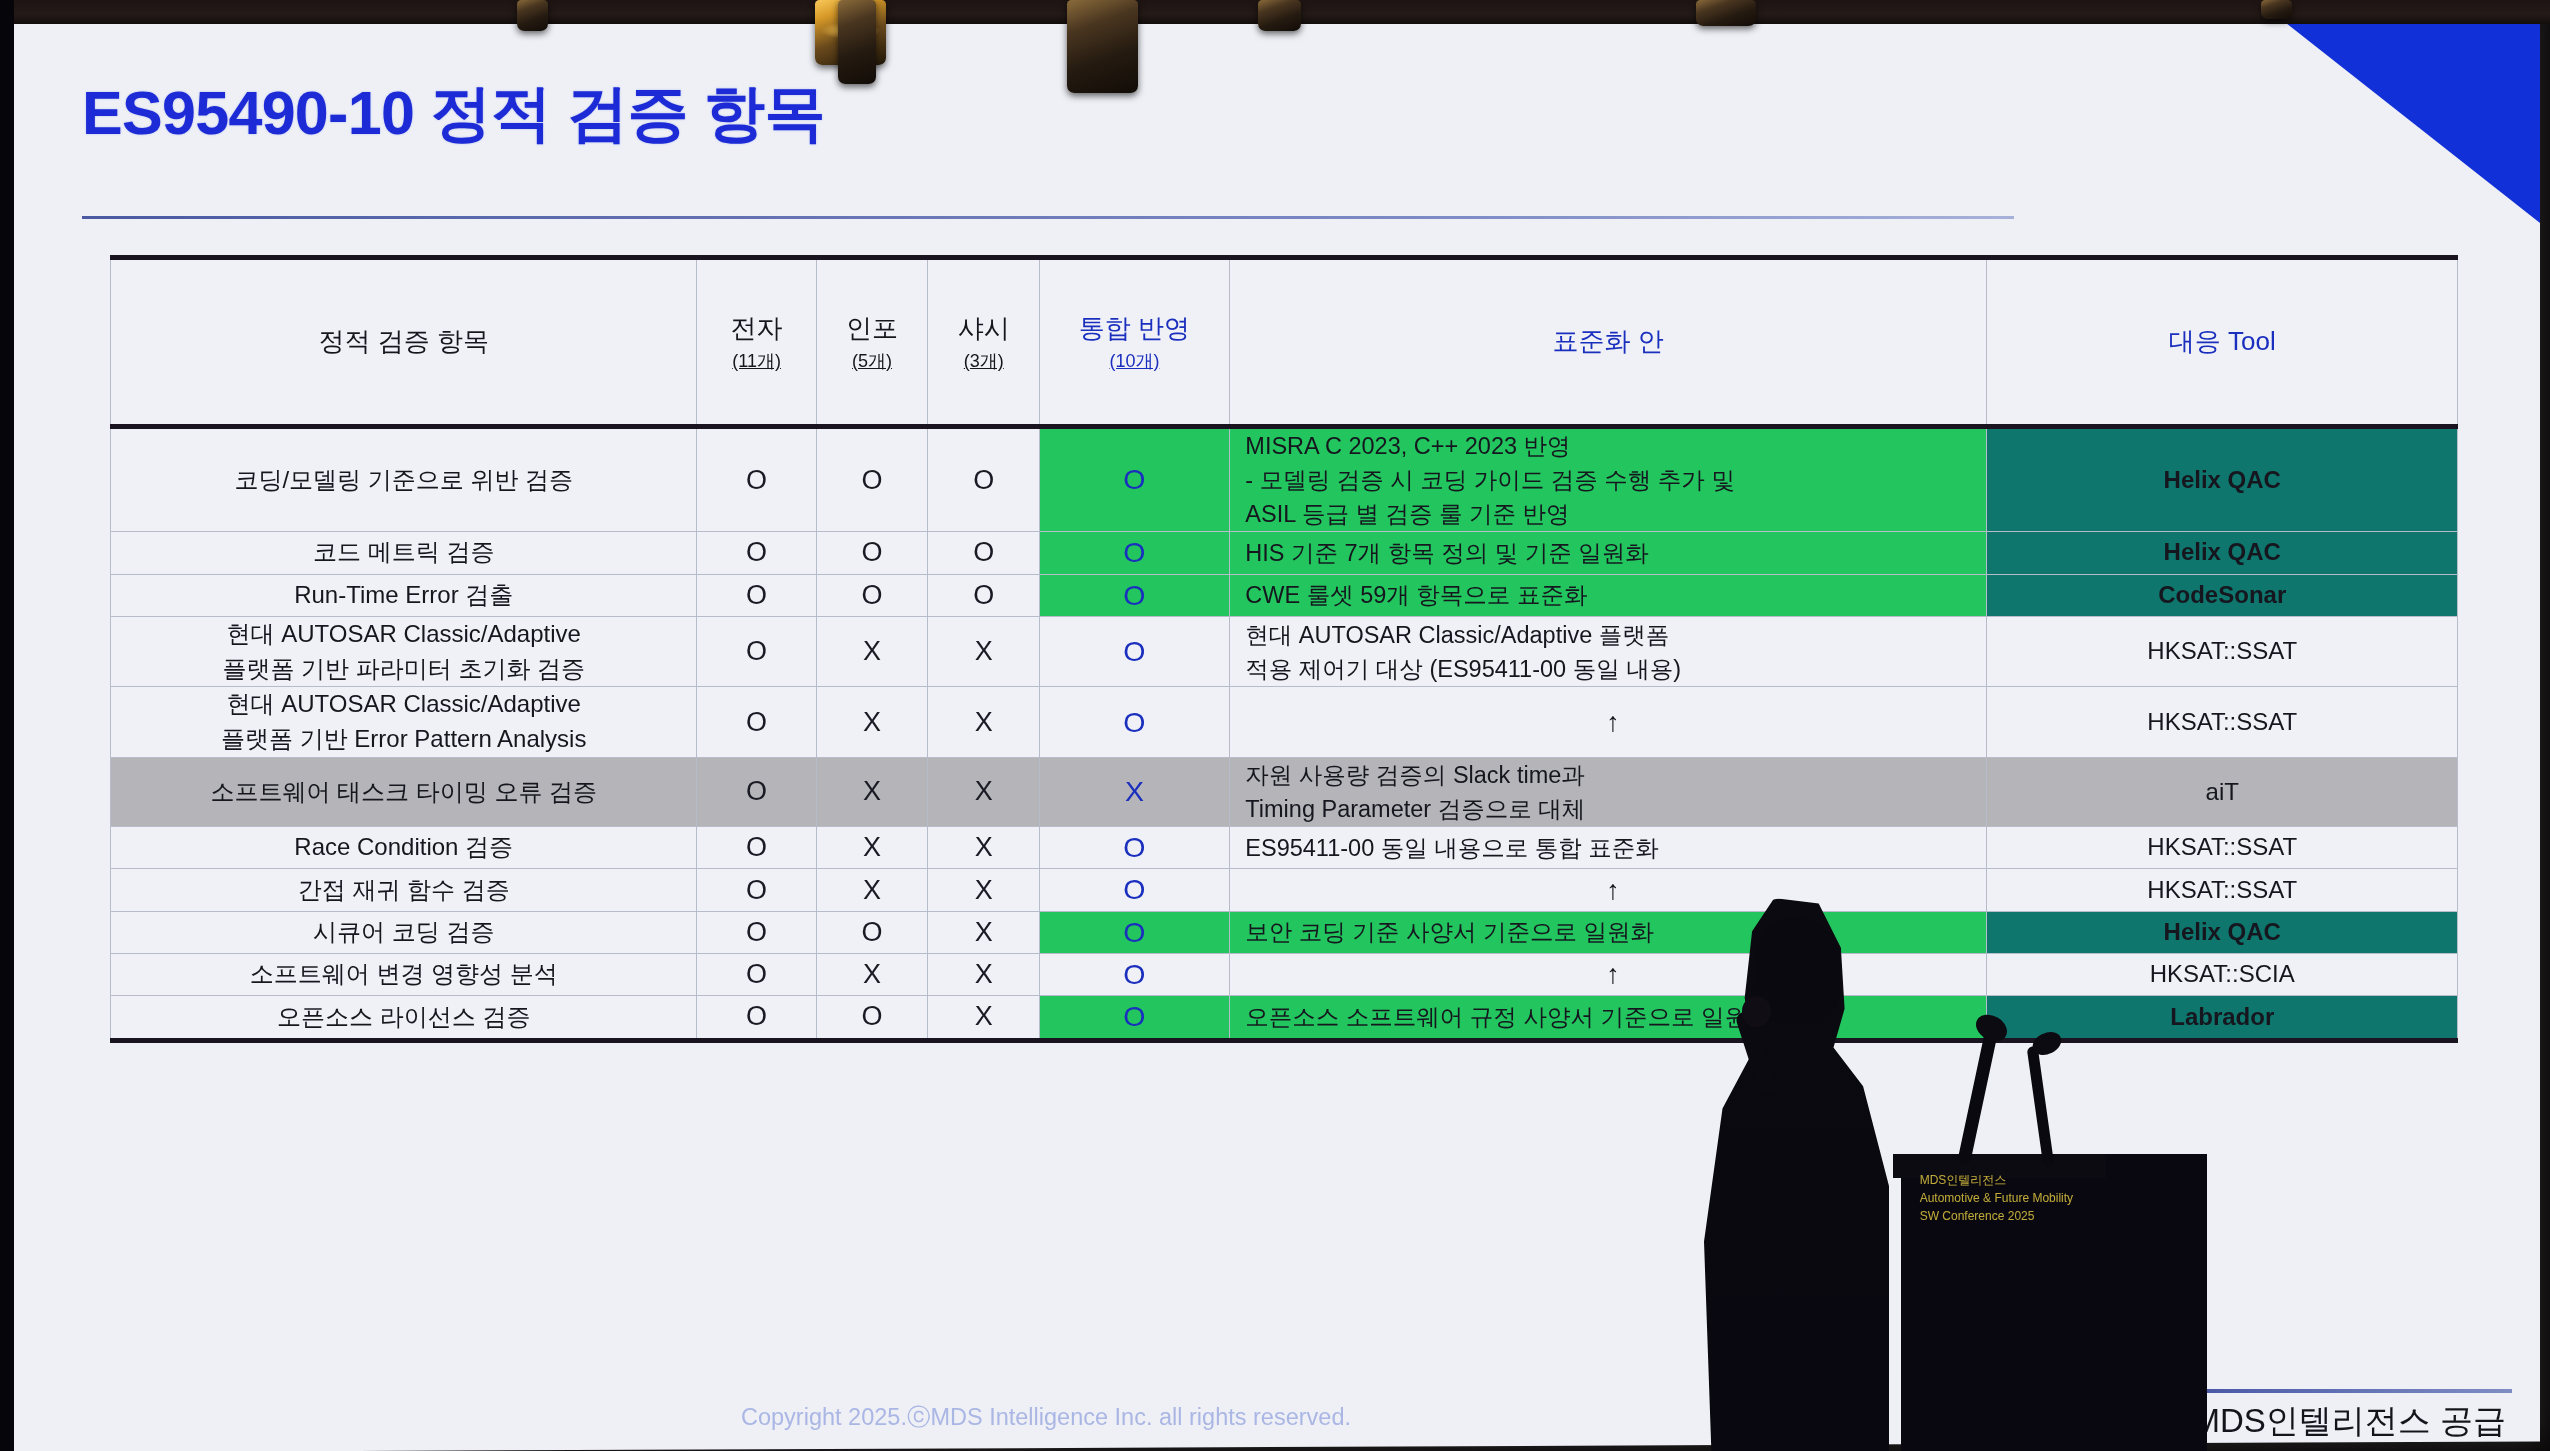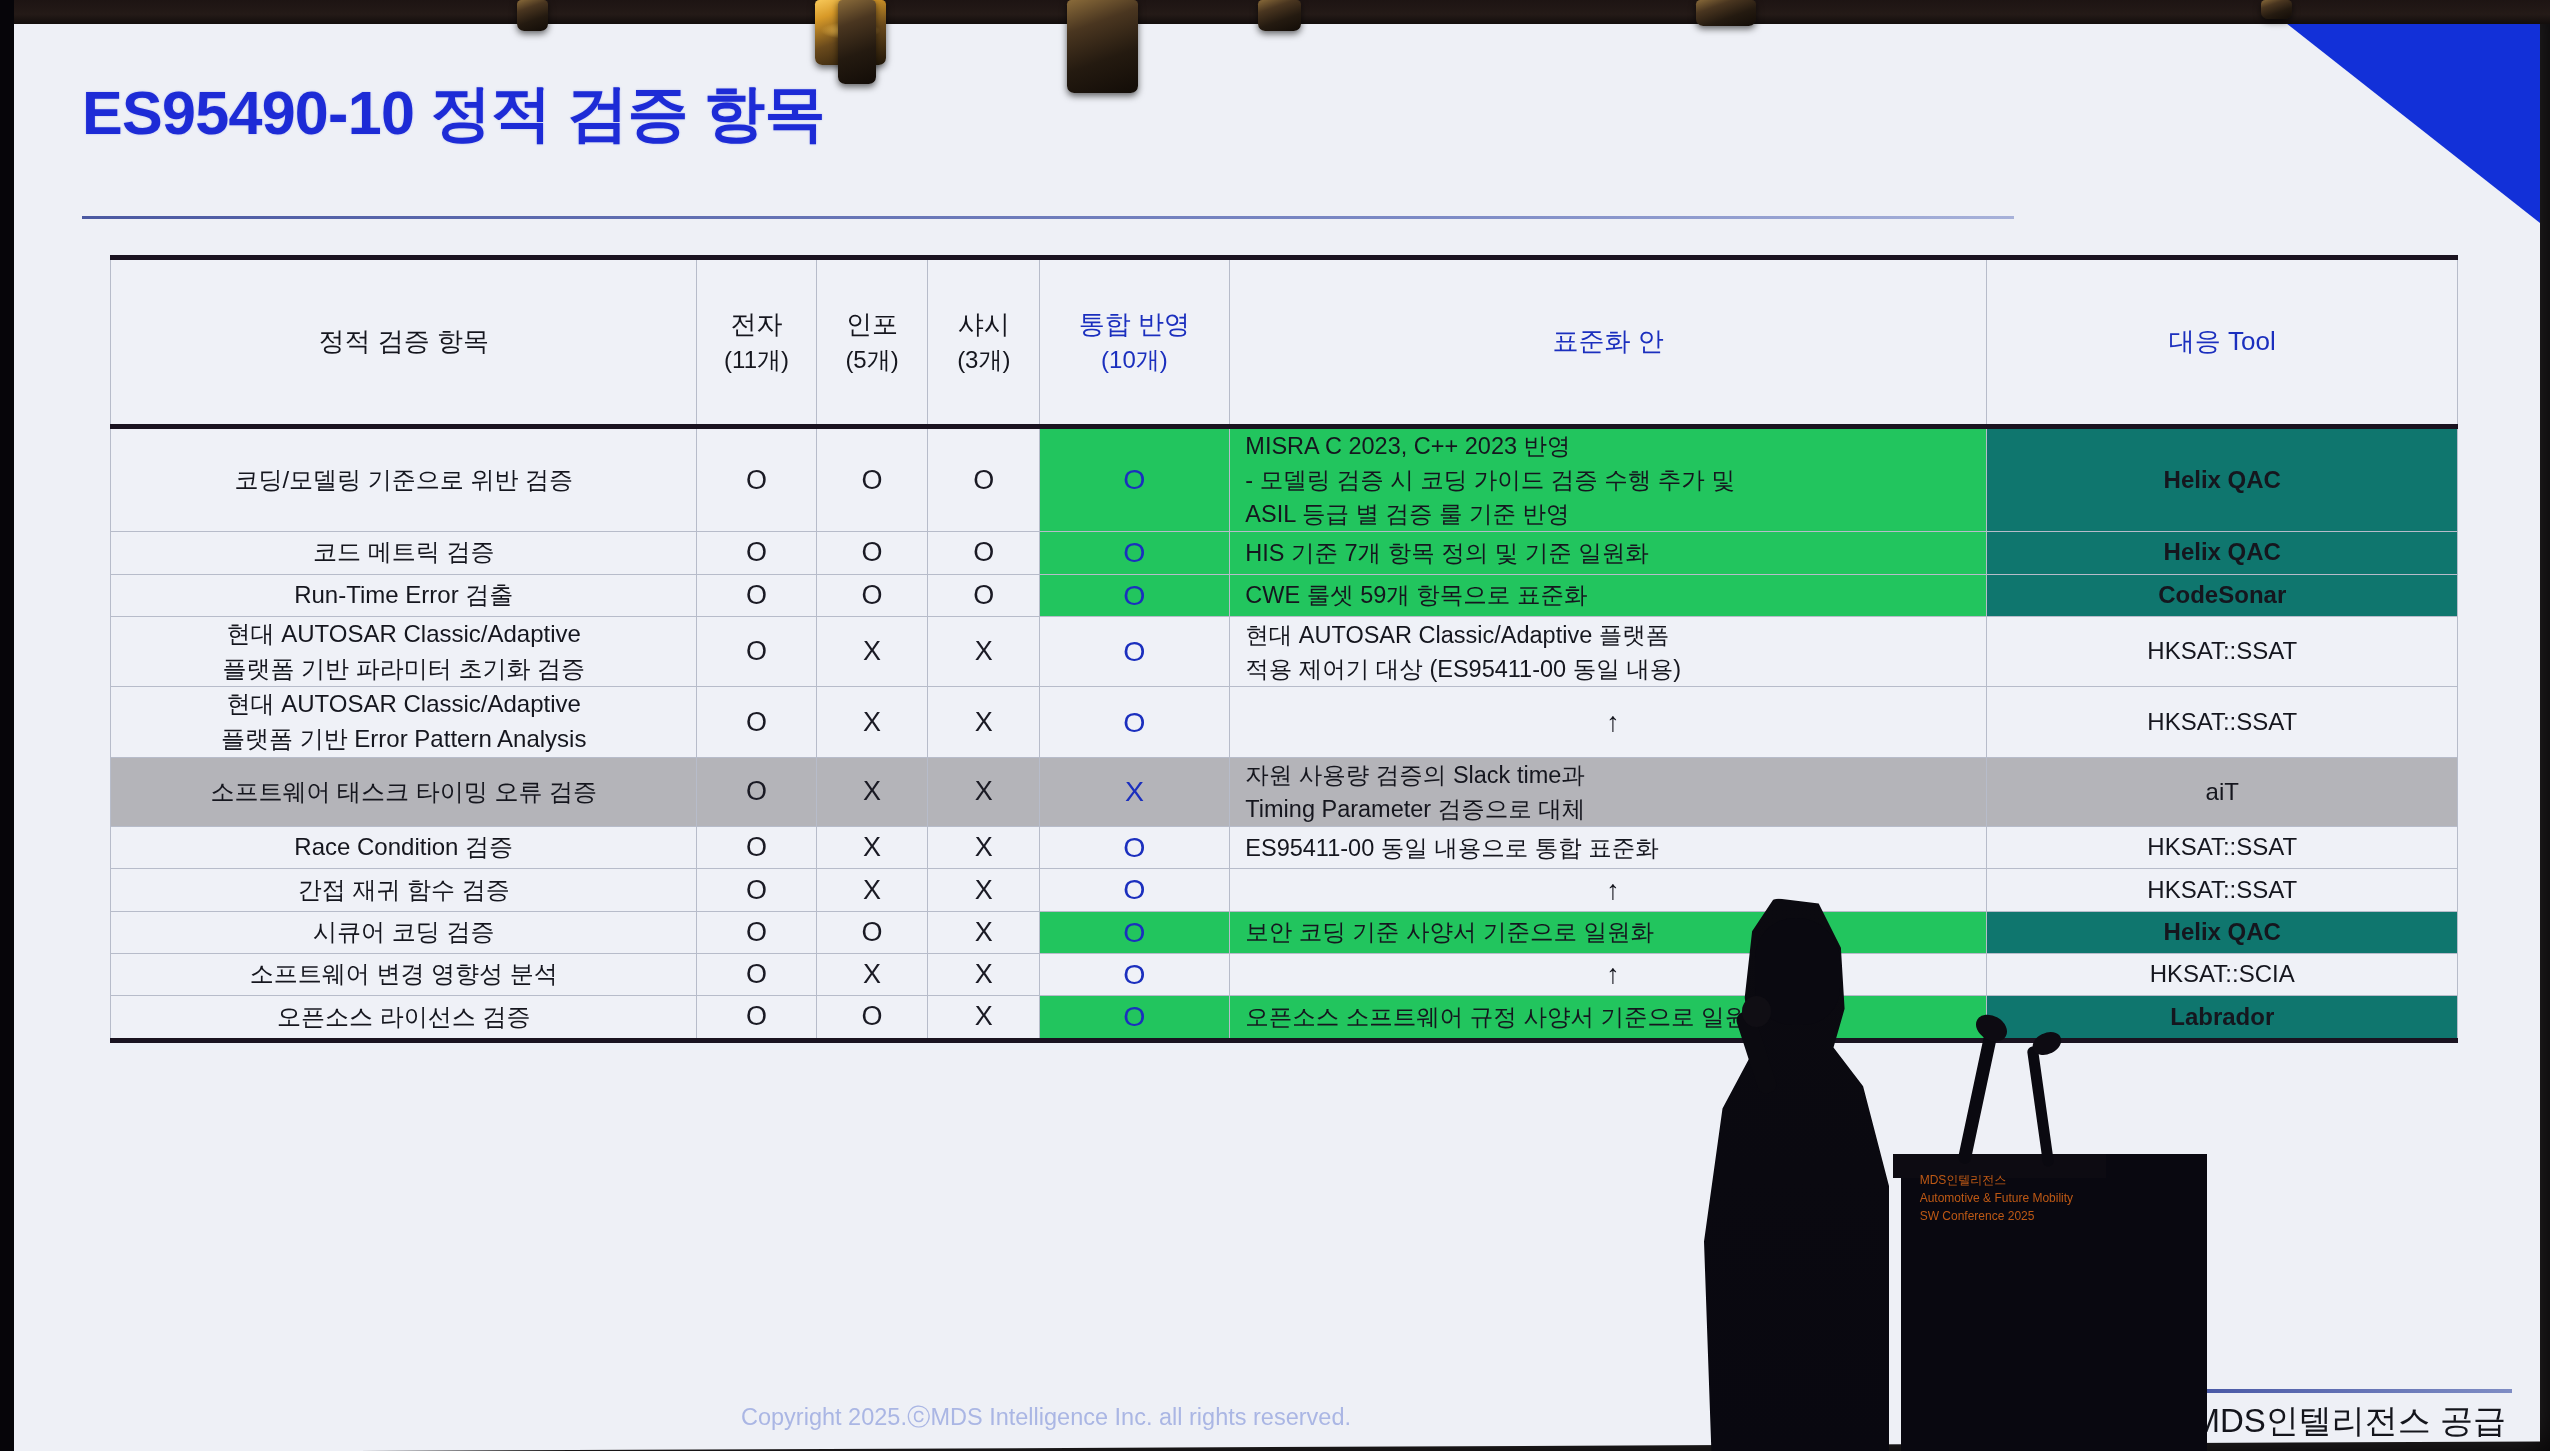--- a/index.html
+++ b/index.html
@@ -41,21 +41,21 @@
   .tbl col.c1{width:112px}
   .tbl col.c2{width:105px}
   .tbl col.c3{width:105px}
   .tbl col.c4{width:178px}
   .tbl col.c5{width:712px}
   .tbl col.c6{width:442px}
 
   .tbl th,.tbl td{border:0.7px solid #b7bcca;padding:0 5.7px;text-align:center;vertical-align:middle;
     color:#15161e;font-size:23.5px;line-height:1.45;}
   .tbl thead th{height:164px;font-weight:normal;font-size:26px;}
-  .tbl thead th .sub{display:block;font-size:24px;}
+  .tbl thead th .sub{display:block;font-size:18px;text-decoration:underline;}
   .tbl thead th.blue{color:#1b2fbe;}
   .tbl thead tr{border-top:5px solid #1a1320;}
   .tbl thead{border-bottom:5px solid #1a1320;}
   .tbl tbody tr:last-child td{border-bottom:5px solid #1a1320;}
 
   td.item{text-align:center;font-size:24px;}
   td.item .l2{display:block;}
   td.mark{font-size:27px;color:#1a1a24;}
   td.mark.bl{color:#1b2fbe;font-size:28.5px;}
   td.std{text-align:left;font-size:23.5px;padding-left:15.7px;}
@@ -81,21 +81,21 @@
     clip-path:polygon(38% 0%,62% 1%,74% 9%,76% 20%,70% 27%,86% 34%,100% 52%,100% 100%,4% 100%,0% 62%,10% 38%,26% 28%,22% 18%,26% 6%);}
   #speaker-head{position:absolute;left:1755px;top:918px;width:85px;height:107px;
     background:#0a0910;border-radius:40px 43px 37px 37px;z-index:21;}
   #mic{position:absolute;left:1747px;top:1010px;width:18.5px;height:85px;background:#0b0a10;
     border-radius:8.5px;transform:rotate(-18deg);z-index:22;}
   #mic-head{position:absolute;left:1742px;top:996px;width:28.5px;height:31px;background:#100e14;
     border-radius:50%;z-index:22;}
   #podium{left:1901px;top:1154px;width:306px;height:297px;background:#090810;z-index:19;}
   #podium-top{left:1893px;top:1154px;width:213px;height:24px;background:#0d0b12;z-index:19;}
   #podium-sign{position:absolute;left:1914px;top:1167px;width:178px;height:85px;z-index:21;
-    color:#f97316;font-size:12px;line-height:1.5;padding:4.3px 5.7px;opacity:.75;}
+    color:#fde047;font-size:12px;line-height:1.5;padding:4.3px 5.7px;opacity:.75;}
   #podium-mic{position:absolute;left:1971px;top:1030px;width:13px;height:135px;background:#0a0910;
     border-radius:6.4px;transform:rotate(12deg);z-index:21;}
   #podium-mic2{position:absolute;left:2035px;top:1046px;width:11.4px;height:121px;background:#0a0910;
     border-radius:6.4px;transform:rotate(-8deg);z-index:21;}
   #podium-mic-h{position:absolute;left:1975px;top:1016px;width:33px;height:24px;background:#0d0b12;
     border-radius:50%;transform:rotate(30deg);z-index:21;}
   #podium-mic-h2{position:absolute;left:2032px;top:1033px;width:30px;height:21.3px;background:#0d0b12;
     border-radius:50%;transform:rotate(-25deg);z-index:21;}
   .sidewall{position:absolute;top:0;width:14.2px;height:1452px;background:#060509;z-index:18;}
 </style>

